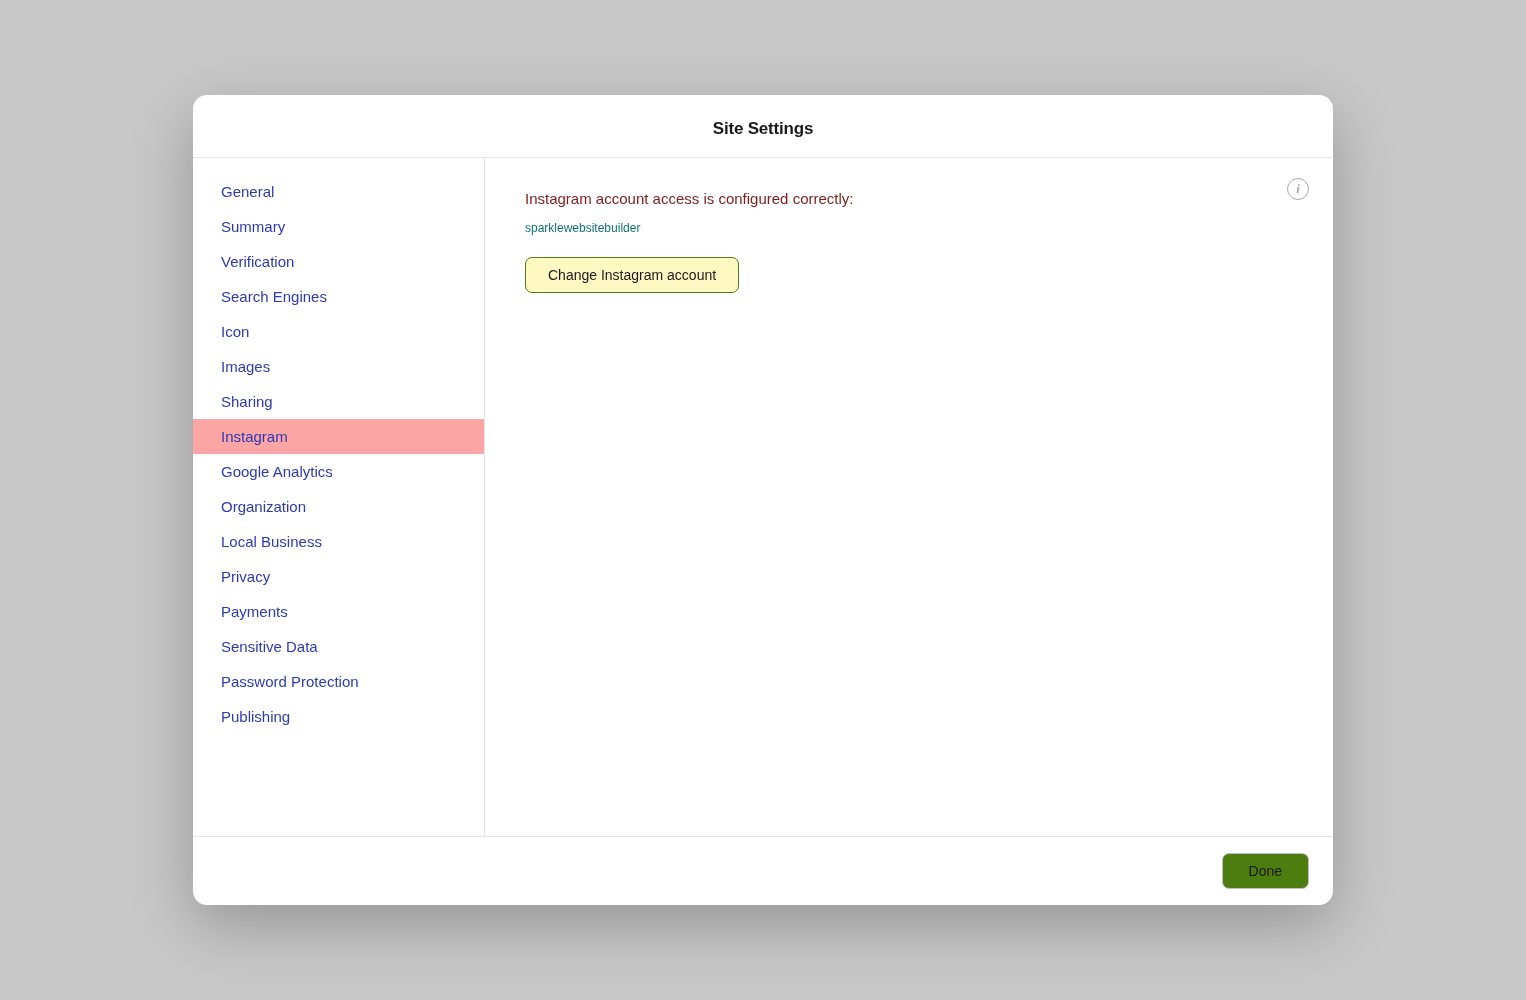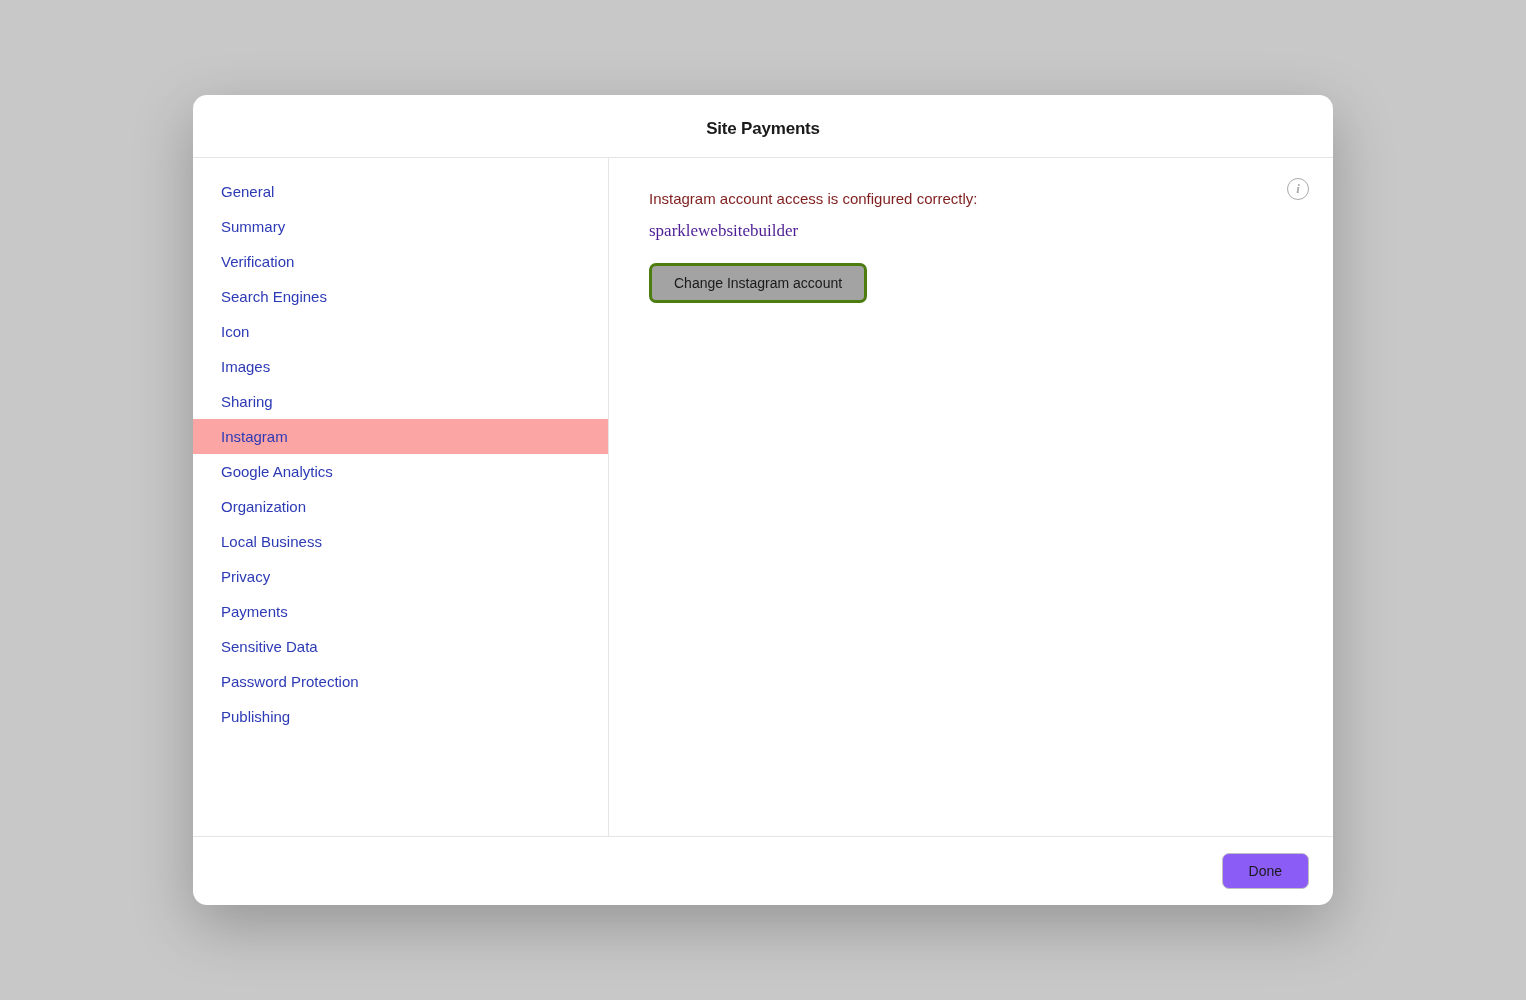--- a/index.html
+++ b/index.html
@@ -44,21 +44,21 @@
       letter-spacing: -0.2px;
     }
 
     .modal-body {
       display: flex;
       flex: 1;
       overflow: hidden;
     }
 
     .sidebar {
-      width: 416px;
+      width: 292px;
       border-right: 1px solid #e5e5e5;
       overflow-y: auto;
       padding: 16px 0;
       flex-shrink: 0;
     }
 
     .sidebar-item {
       padding: 9px 28px;
       cursor: pointer;
       font-size: 15px;
@@ -98,48 +98,47 @@
       font-family: Georgia, serif;
     }
 
     .account-status-text {
       font-size: 15px;
       color: #7f1d1d;
       margin-bottom: 14px;
     }
 
     .account-name {
-      font-size: 17px;
-      color: #4c1d95;
+      font-size: 12px;
+      color: #0f766e;
       margin-bottom: 22px;
-      font-family: Liberation Serif, serif;
     }
 
     .change-account-btn {
-      background: #a3a3a3;
-      border: 3px solid #4d7c0f;
+      background: #fef9c3;
+      border: 1px solid #4d7c0f;
       border-radius: 7px;
       padding: 9px 22px;
       font-size: 14px;
       color: #1a1a1a;
       cursor: pointer;
       font-family: inherit;
       transition: background 0.1s;
     }
 
     .modal-footer {
       display: flex;
       justify-content: flex-end;
       padding: 16px 24px;
       border-top: 1px solid #e5e5e5;
       flex-shrink: 0;
     }
 
     .done-btn {
-      background: #8b5cf6;
+      background: #4d7c0f;
       border: 1px solid #c0c0c0;
       border-radius: 7px;
       padding: 9px 26px;
       font-size: 14px;
       color: #1a1a1a;
       cursor: pointer;
       font-family: inherit;
       transition: background 0.1s;
     }
 
@@ -149,21 +148,21 @@
     .sidebar::-webkit-scrollbar-thumb {
       background: #ccc;
       border-radius: 3px;
     }
   </style>
 </head>
 <body>
 
 <div class="modal">
   <div class="modal-header">
-    <span class="modal-title">Site Payments</span>
+    <span class="modal-title">Site Settings</span>
   </div>
   <div class="modal-body">
     <div class="sidebar">
 
     <div class="sidebar-item">General</div>
         <div class="sidebar-item">Summary</div>
         <div class="sidebar-item">Verification</div>
         <div class="sidebar-item">Search Engines</div>
         <div class="sidebar-item">Icon</div>
         <div class="sidebar-item">Images</div>

